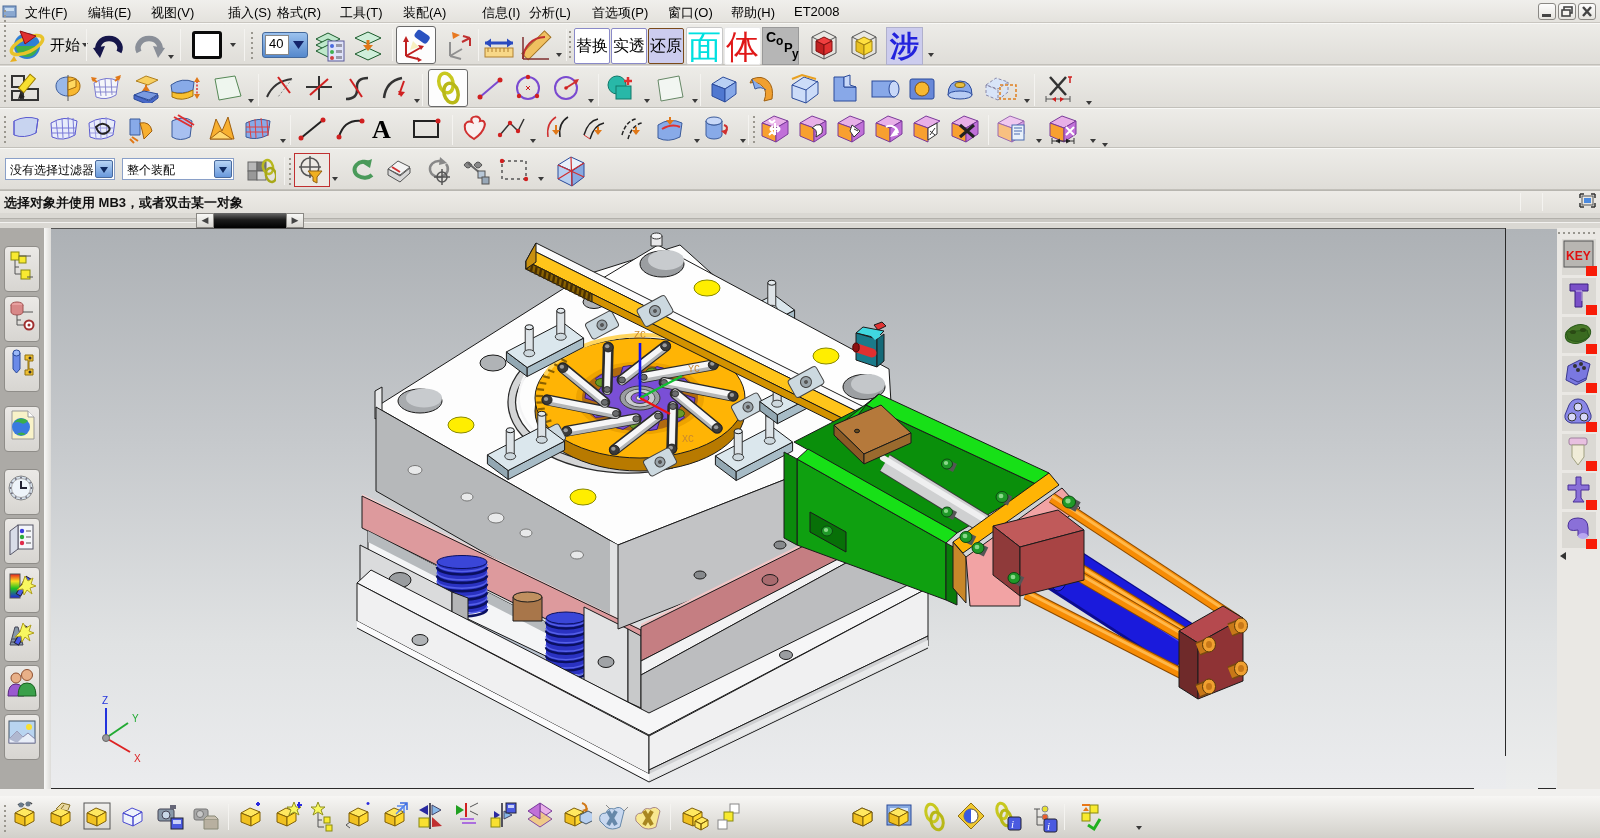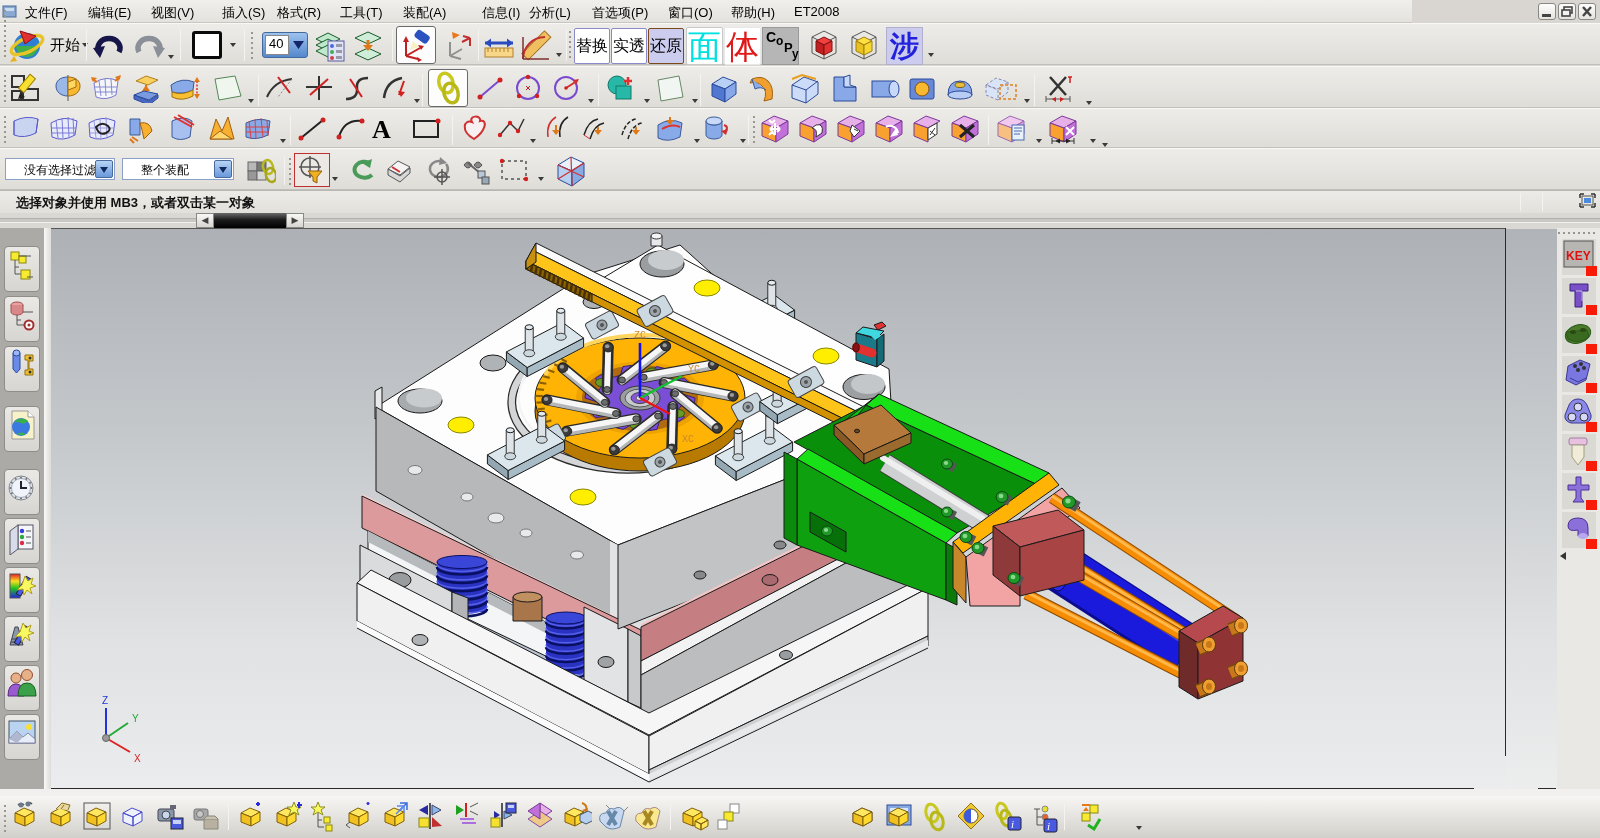--- a/index.html
+++ b/index.html
@@ -1,24 +1,24 @@
 <!DOCTYPE html>
 <html><head><meta charset="utf-8"><style>
 *{margin:0;padding:0;box-sizing:border-box}
 html,body{width:1600px;height:838px;overflow:hidden;font-family:"Liberation Sans",sans-serif;background:#d9d6d1}
 .abs{position:absolute}
-#menubar{position:absolute;left:0;top:0;width:1412px;height:23px;background:linear-gradient(#f0efec,#e4e2dd);border-bottom:1px solid #c9c6c0}
+#menubar{position:absolute;left:0;top:0;width:1600px;height:23px;background:linear-gradient(#f0efec,#e4e2dd);border-bottom:1px solid #c9c6c0}
 .mi{position:absolute;top:4px;font-size:13px;color:#000}
 .tbrow{position:absolute;left:0;width:1600px;background:linear-gradient(#edece8,#dfddd8);border-bottom:1px solid #c2c0ba;border-top:1px solid #f8f8f6}
 .grip{position:absolute;width:5px;background-image:radial-gradient(circle at 2px 2px,#9a978f 1px,transparent 1.3px);background-size:5px 5px}
 .sep{position:absolute;width:1px;background:#bcbab4;border-right:1px solid #f4f3f0}
 .ib{position:absolute}
 .tbtn{position:absolute;font-size:15px;text-align:center;background:#e9e7e3;border:1px solid #c6c4be;border-radius:2px;color:#000}
 .darr{position:absolute;width:0;height:0;border-left:3.5px solid transparent;border-right:3.5px solid transparent;border-top:4px solid #3a3a3a}
-.combo{position:absolute;height:22px;background:#fff;border:1px solid #8aa0c8;font-size:12px;padding:3px 0 0 18px}
+.combo{position:absolute;height:22px;background:#fff;border:1px solid #8aa0c8;font-size:12px;padding:3px 0 0 4px}
 .cbtn{position:absolute;right:1px;top:1px;width:18px;height:18px;background:linear-gradient(#b8d4f4,#6898dc);border:1px solid #4a6a9c;border-radius:2px}
 .cbtn:after{content:"";position:absolute;left:4px;top:6px;width:0;height:0;border-left:4.5px solid transparent;border-right:4.5px solid transparent;border-top:6px solid #102a60}
 #prompt{position:absolute;left:0;top:190px;width:1600px;height:23px;background:linear-gradient(#edebe7,#e2e0db);border-top:1px solid #b8b6b0;font-size:13px;font-weight:bold;color:#111}
 #scrollstrip{position:absolute;left:0;top:213px;width:1600px;height:16px;background:#dad8d3}
 #viewport{position:absolute;left:51px;top:229px;width:1505px;height:560px;background:linear-gradient(#adb1b5 0%,#c6c9cc 38%,#e0e2e3 74%,#ebecee 100%)}
 #leftbar{position:absolute;left:0;top:228px;width:44px;height:562px;background:#acaaa6}
 .lbtn{position:absolute;left:4px;width:36px;height:46px;background:linear-gradient(#ebe9e6,#d7d5d1);border:1px solid #8f8d89;border-radius:4px}
 #rightbar{position:absolute;left:1557px;top:228px;width:43px;height:562px;background:#eae8e4}
 .rcell{position:absolute;left:5px;width:34px;height:36px;background:#dbd9d4}
 .redmark{position:absolute;right:-1px;bottom:-1px;width:11px;height:10px;background:#f81c08}
@@ -27,21 +27,21 @@
 .winbtn{position:absolute;top:3px;width:18px;height:17px;background:linear-gradient(#fdfdfd,#e6e4df);border:1px solid #8a8884;border-radius:3px;font-size:10px;line-height:15px;text-align:center;color:#444;font-weight:bold}
 </style></head><body>
 <div id="menubar">
 <svg class="abs" style="left:2px;top:4px" width="16" height="16">
       <rect x="1" y="2" width="13" height="11" fill="#8aa8d0" stroke="#4a6a9a"></rect>
       <rect x="3" y="4" width="9" height="3" fill="#c8dcf0"></rect>
     </svg>
 <span class="mi" style="left:25px">文件(F)</span>
 <span class="mi" style="left:88px">编辑(E)</span>
 <span class="mi" style="left:151px">视图(V)</span>
-<span class="mi" style="left:222px">插入(S)</span>
+<span class="mi" style="left:228px">插入(S)</span>
 <span class="mi" style="left:277px">格式(R)</span>
 <span class="mi" style="left:340px">工具(T)</span>
 <span class="mi" style="left:403px">装配(A)</span>
 <span class="mi" style="left:482px">信息(I)</span>
 <span class="mi" style="left:529px">分析(L)</span>
 <span class="mi" style="left:592px">首选项(P)</span>
 <span class="mi" style="left:668px">窗口(O)</span>
 <span class="mi" style="left:731px">帮助(H)</span>
 <span class="mi" style="left:794px">ET2008</span>
 <div class="winbtn" style="left:1538px"><svg width="16" height="15">
@@ -525,21 +525,21 @@
     </svg>
 <div class="darr" style="left:538px;top:28px"></div>
 <svg class="ib" style="left:552px;top:4px" width="38" height="36">
       <path d="M6 12 l13 -8 13 6 -12 8z" fill="#e8f0fa" stroke="#2a4a9a"></path>
       <path d="M6 12 v14 l14 7 v-15z" fill="#b8d0f0" stroke="#2a4a9a"></path>
       <path d="M32 10 v14 l-12 9 v-15z" fill="#88aae0" stroke="#2a4a9a"></path>
       <path d="M19 4 l1 29 M6 12 l26 12 M6 26 l26 -16" stroke="#d03030" stroke-width="1.2"></path>
     </svg>
 </div>
 <div id="prompt">
-    <span style="position:absolute;left:16px;top:3px">选择对象并使用 MB3，或者双击某一对象</span>
+    <span style="position:absolute;left:4px;top:3px">选择对象并使用 MB3，或者双击某一对象</span>
 <div class="sep" style="left:1520px;top:2px;height:18px"></div>
     <div class="sep" style="left:1542px;top:2px;height:18px"></div>
 <svg class="ib" style="left:1578px;top:0px" width="20" height="20">
       <rect x="4" y="5" width="11" height="9" fill="none" stroke="#555"></rect>
       <rect x="6" y="7" width="7" height="5" fill="#4a8ae0"></rect>
       <path d="M2 3 l4 0 M2 3 l0 4 M17 3 l-4 0 M17 3 l0 4 M2 16 l4 0 M2 16 l0 -4 M17 16 l-4 0 M17 16 v-4" stroke="#333" stroke-width="1.5"></path>
     </svg>
 </div>
 <div id="scrollstrip">
 <div class="abs" style="left:0px;top:5px;width:1600px;height:5px;background:#cac8c3;border-top:1px solid #b2b0ab;border-bottom:1px solid #f2f1ef"></div>

